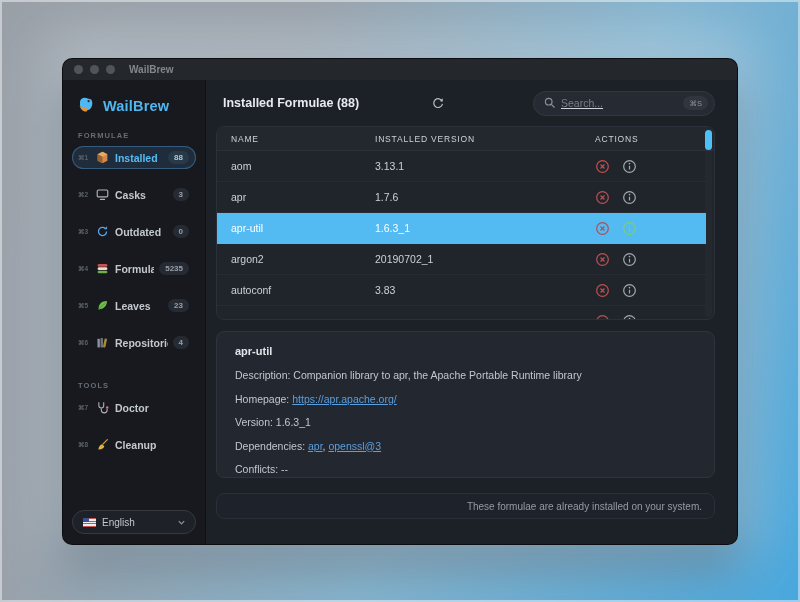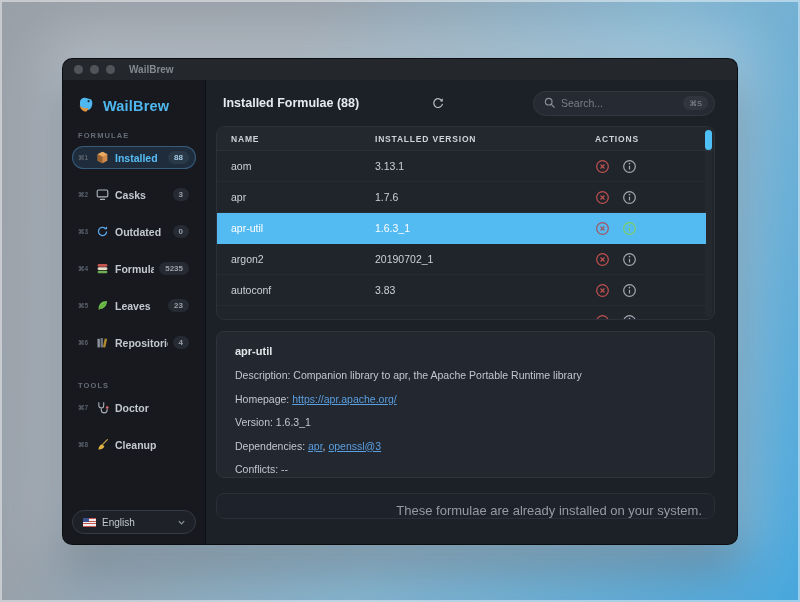--- a/index.html
+++ b/index.html
@@ -47,50 +47,50 @@
   .lang-select .chev { margin-left:auto; display:flex; }
 
   
   .main { flex:1; background:#1c2027; display:flex; flex-direction:column; min-width:0; }
   .main-header { height:46px; flex:none; display:flex; align-items:center; padding:0 22px 0 17px; }
   .mh-title { font-size:12.5px; font-weight:700; color:#e7eaee; }
   .sp1 { flex:1; } .sp2 { flex:1.25; }
   .refresh-btn { width:24px; height:24px; display:flex; align-items:center; justify-content:center; border-radius:6px; }
   .search-box { width:182px; height:25px; background:#262a32; border:1px solid #32363f; border-radius:13px;
                 display:flex; align-items:center; gap:6px; padding:0 6px 0 10px; }
-  .search-box input { flex:1; min-width:0; background:transparent; border:none; outline:none; color:#cfd4da; font-size:10.5px; font-family:inherit; }
+  .search-box input { flex:1; min-width:0; background:transparent; border:none; outline:none; color:#cfd4da; font-size:10.5px; font-family:inherit;text-decoration:underline; }
   .search-box input::placeholder { color:#787f88; }
   .kbd { font-size:7.5px; color:#8b929b; background:#31353e; padding:2.5px 6px; border-radius:9px; flex:none; }
 
   .table-card { margin:0 22px 0 10px; height:194px; flex:none; background:#20242b;
                 border:1px solid #2b303a; border-radius:8px; overflow:hidden; position:relative; }
   .t-head { height:24px; display:grid; grid-template-columns:144px 220px 1fr; align-items:center;
-            padding:0 14px; font-size:8.5px; font-weight:700; letter-spacing:.8px; color:#ced3d9;
+            padding:0 14px; font-size:8.5px; font-weight:400; letter-spacing:.8px; color:#ced3d9;
             border-bottom:1px solid #2b303a; background:#23272e; }
   .rows { margin-right:8px; }
   .t-row { height:31px; display:grid; grid-template-columns:144px 220px 1fr; align-items:center;
            padding:0 14px; font-size:10.5px; color:#ccd1d8; border-bottom:1px solid #262b34; }
   .t-row.selected { background:#53baf2; color:#fff; border-color:rgba(0,0,0,0); }
   .acts { display:flex; gap:12px; align-items:center; }
   .act-btn { width:15px; height:15px; display:flex; }
   .x-ic { color:#c0504f; } .i-ic { color:#a2a8b1; }
   .selected .x-ic { color:#a3545c; } .selected .i-ic { color:#7ed066; }
   .vscroll { position:absolute; right:2px; top:2px; bottom:2px; width:7px; background:rgba(255,255,255,.02); border-radius:4px; }
   .vthumb { position:absolute; right:0; top:1px; width:7px; height:20px; background:#4fc0f5; border-radius:4px; }
 
   .detail-card { margin:11px 22px 0 10px; height:147px; flex:none; background:#23272f;
                  border:1px solid #2e333c; border-radius:8px; padding:13px 18px; overflow:hidden;
                  font-size:10.5px; color:#c2c7cf; }
   .d-title { font-weight:700; color:#e2e6ea; font-size:11px; margin-bottom:12px; }
   .d-line { margin-bottom:11.5px; white-space:nowrap; }
   .d-line a { color:#5a9fe0; }
 
   .footer-bar { margin:15px 22px 0 10px; height:26px; flex:none; border:1px solid #2a2f38; border-radius:8px;
-                background:#1e222a; display:flex; align-items:flex-end; justify-content:flex-end;
-                padding:0 12px; font-size:13px; color:#959ba4; }
+                background:#1e222a; display:flex; align-items:center; justify-content:flex-end;
+                padding:0 12px; font-size:10px; color:#959ba4; }
 </style>
 </head>
 <body>
 
 <div class="window">
 
   <div class="titlebar">
     <span class="tl-dot"></span>
     <span class="tl-dot"></span>
     <span class="tl-dot"></span>

